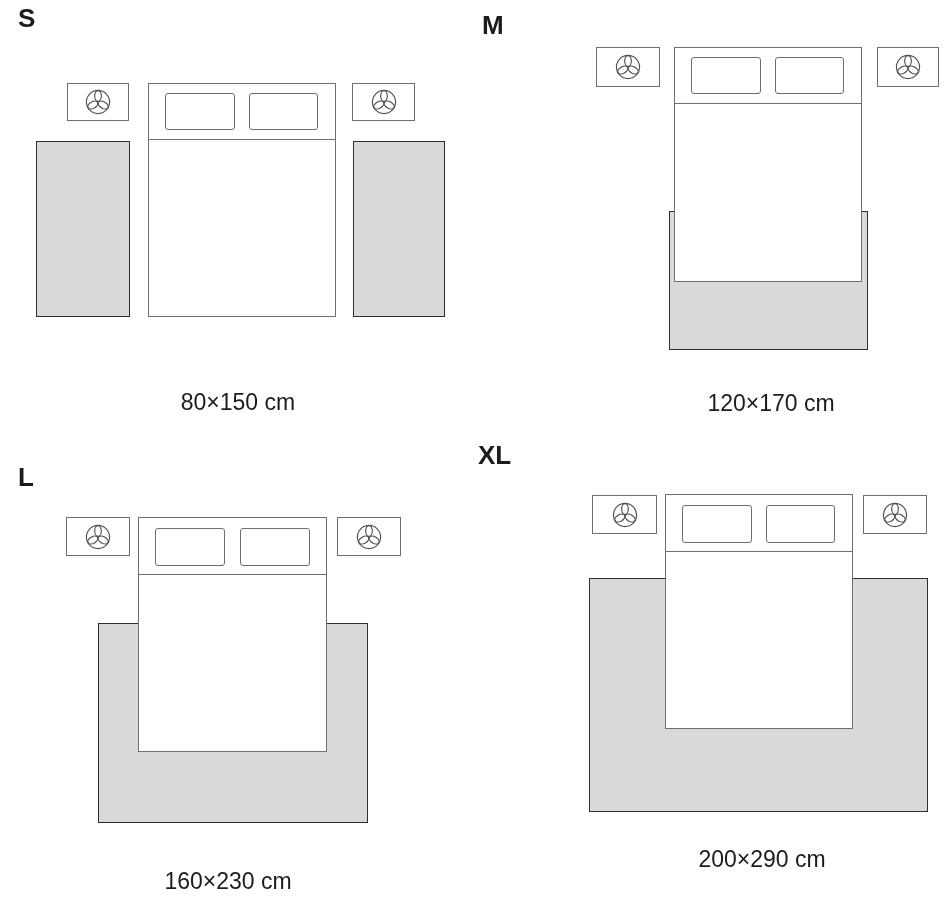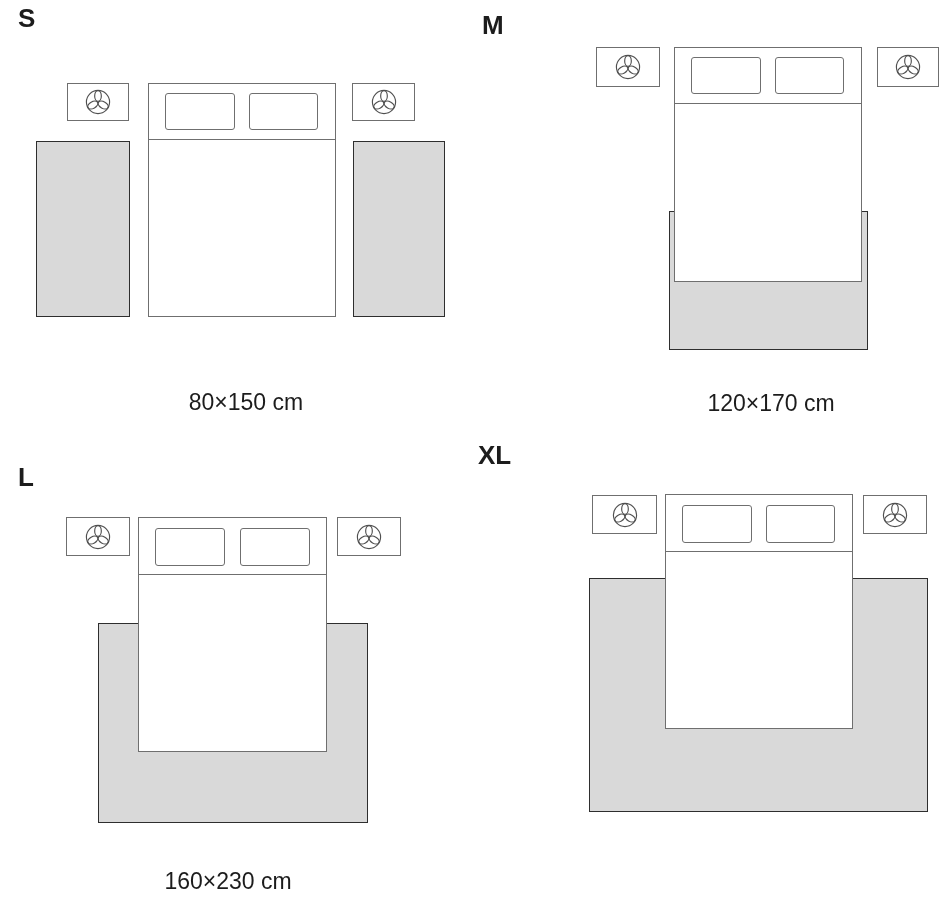--- a/index.html
+++ b/index.html
@@ -84,21 +84,21 @@
       </svg>
     </div>
 
     <div class="bed" style="left:148px;top:83px;width:188px;height:234px">
       <div class="headboard" style="height:56px">
         <div class="pillow" style="left:16px;top:9px;width:70px;height:37px"></div>
         <div class="pillow" style="left:100px;top:9px;width:69px;height:37px"></div>
       </div>
     </div>
 
-    <div class="caption" style="left:126px;top:388px">80×150 cm</div>
+    <div class="caption" style="left:118px;top:388px">80×150 cm</div>
   </section>
 
   <section class="quad" style="left:475px;top:0">
     <div class="size-letter" style="left:7px;top:12px">M</div>
 
     <div class="rug" style="left:194px;top:211px;width:199px;height:139px"></div>
 
     <div class="nightstand" style="left:121px;top:47px;width:64px;height:40px">
       <svg class="plant" viewBox="0 0 44 44">
         <circle cx="22" cy="22" r="15"></circle>
@@ -180,15 +180,16 @@
       </svg>
     </div>
 
     <div class="bed" style="left:190px;top:66px;width:188px;height:235px">
       <div class="headboard" style="height:57px">
         <div class="pillow" style="left:16px;top:10px;width:70px;height:38px"></div>
         <div class="pillow" style="left:100px;top:10px;width:69px;height:38px"></div>
       </div>
     </div>
 
+    <div class="caption" style="left:167px;top:417px">200×290 cm</div>
   </section>
 
 </div>
 
 </body></html>

